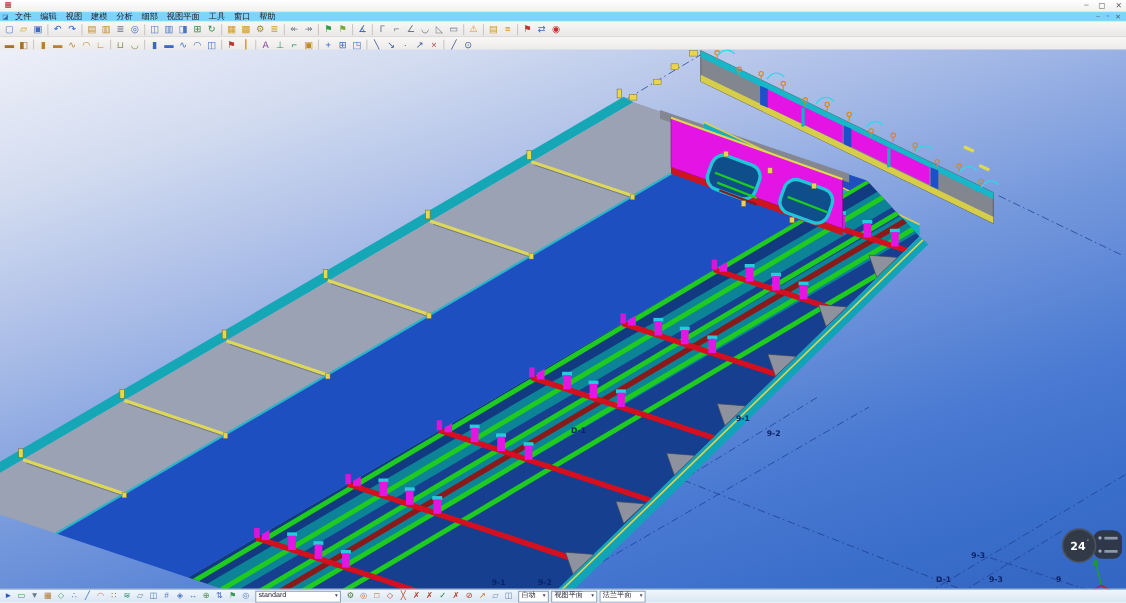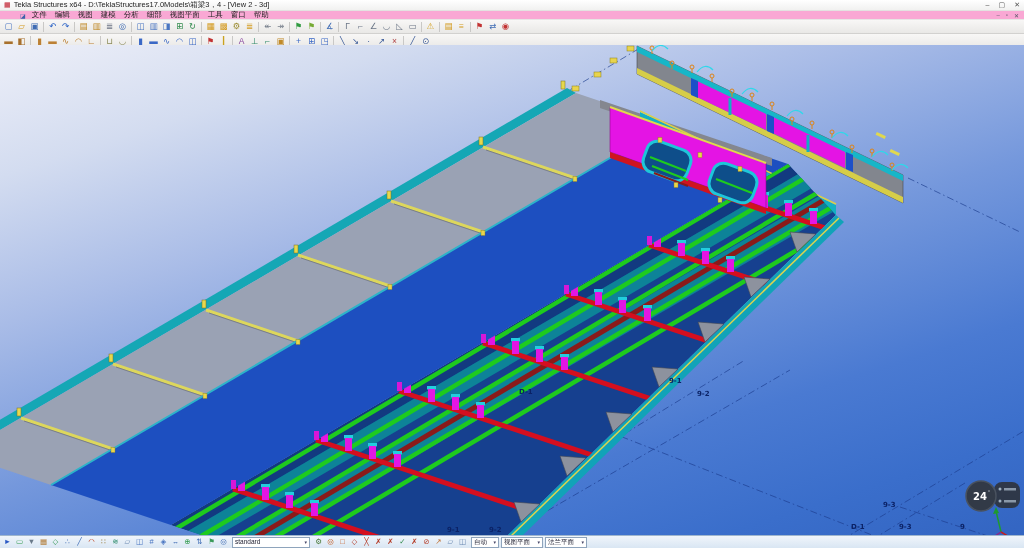--- a/index.html
+++ b/index.html
@@ -4,22 +4,22 @@
 <style>
   html,body{margin:0;padding:0;}
   body{width:1024px;height:548px;overflow:hidden;position:relative;background:#fff;
        font-family:"Liberation Sans","DejaVu Sans",sans-serif;-webkit-font-smoothing:antialiased;}
   
   .titlebar{height:10px;display:flex;align-items:center;gap:3px;padding:0 4px;
             background:linear-gradient(#ffffff,#f1f1f0);border-bottom:1px solid #e3e3e1;
             font-size:7.5px;color:#1d1d1d;}
   .app-ico{color:#c02030;font-size:7px;line-height:10px;}
   .win-controls{margin-left:auto;display:flex;gap:9px;font-size:7px;color:#555;}
-  .menubar{height:8px;display:flex;align-items:center;background:#f9a8d4;font-size:7.5px;
-           border-bottom:1px solid #e6e6e4;padding-left:18px;}
+  .menubar{height:8px;display:flex;align-items:center;background:#7dd3fc;font-size:7.5px;
+           border-bottom:1px solid #e6e6e4;padding-left:0;}
   .menubar .menu-item{padding:0 4px;color:#222;line-height:8px;}
   .menubar .mdi-ico{color:#3a62a8;font-size:6px;padding:0 2px;}
   .mdi-controls{margin-left:auto;display:flex;gap:6px;font-size:6px;color:#556;padding-right:5px;}
   .toolbar{display:flex;align-items:center;background:linear-gradient(#f8f7f6,#e9e8e6);
            border-bottom:1px solid #d2d1cf;padding-left:2px;}
   .tb1{height:13px;}
   .tb2{height:14px;}
   .tbicon{width:13px;height:11px;font-size:8.5px;line-height:11px;text-align:center;flex:0 0 auto;}
   .sep{width:1px;height:10px;background:#c9c8c6;margin:0 2px;flex:0 0 auto;display:inline-block;}
   
@@ -39,21 +39,20 @@
   .plane-combos{display:flex;gap:2px;margin-left:2px;}
   .plane-combos .combo:nth-child(1){width:22px;}
   .plane-combos .combo:nth-child(2){width:36px;}
   .plane-combos .combo:nth-child(3){width:36px;}
 </style>
 </head>
 <body>
 
 <div class="titlebar">
   <span class="app-ico">▦</span>
-  <span>Tekla Structures x64 - D:\TeklaStructures17.0Models\箱梁3，4 - [View 2 - 3d]</span>
   <span class="win-controls">
       <span class="wbtn">–</span>
       <span class="wbtn">▢</span>
       <span class="wbtn">✕</span>
     </span>
 </div>
 
 <div class="menubar">
   <span class="mdi-ico">◪</span>
   <span style="display:flex">

